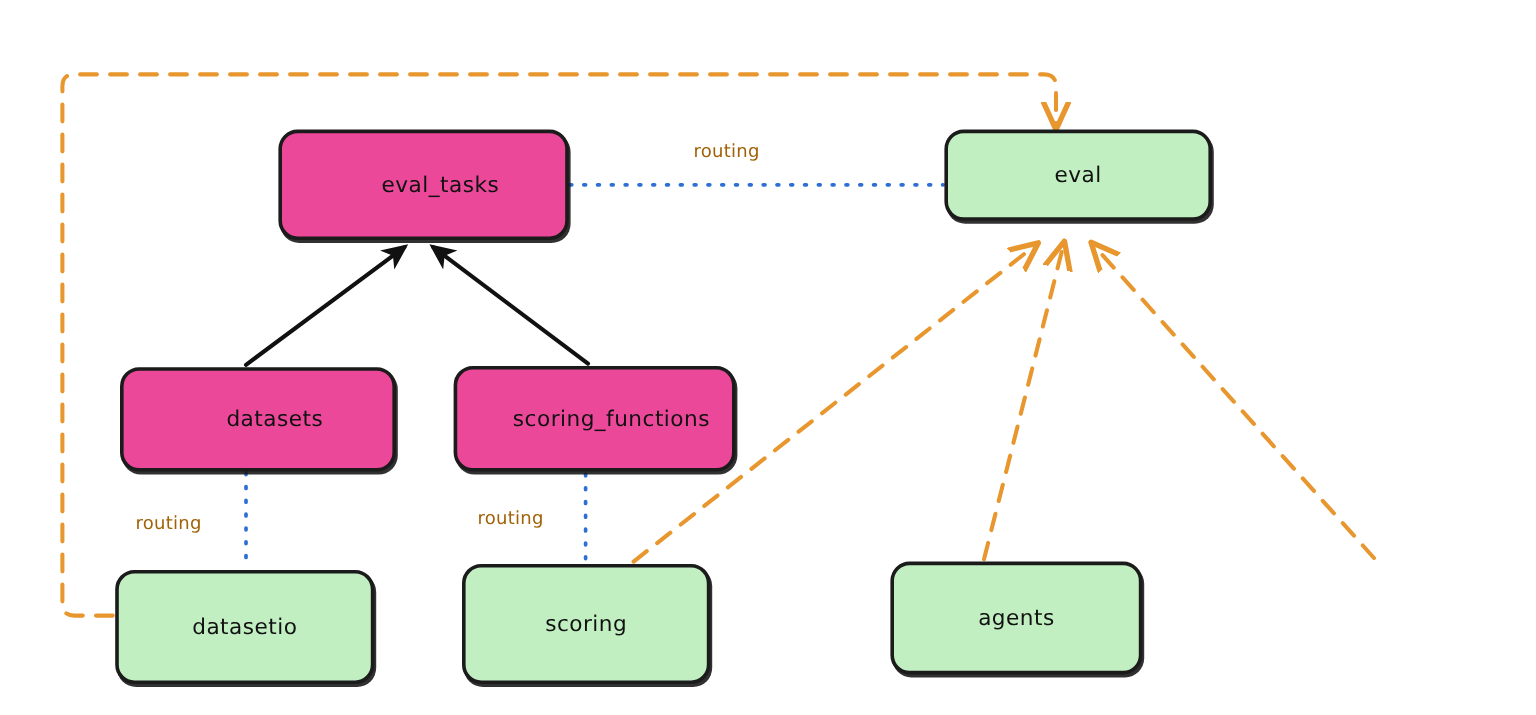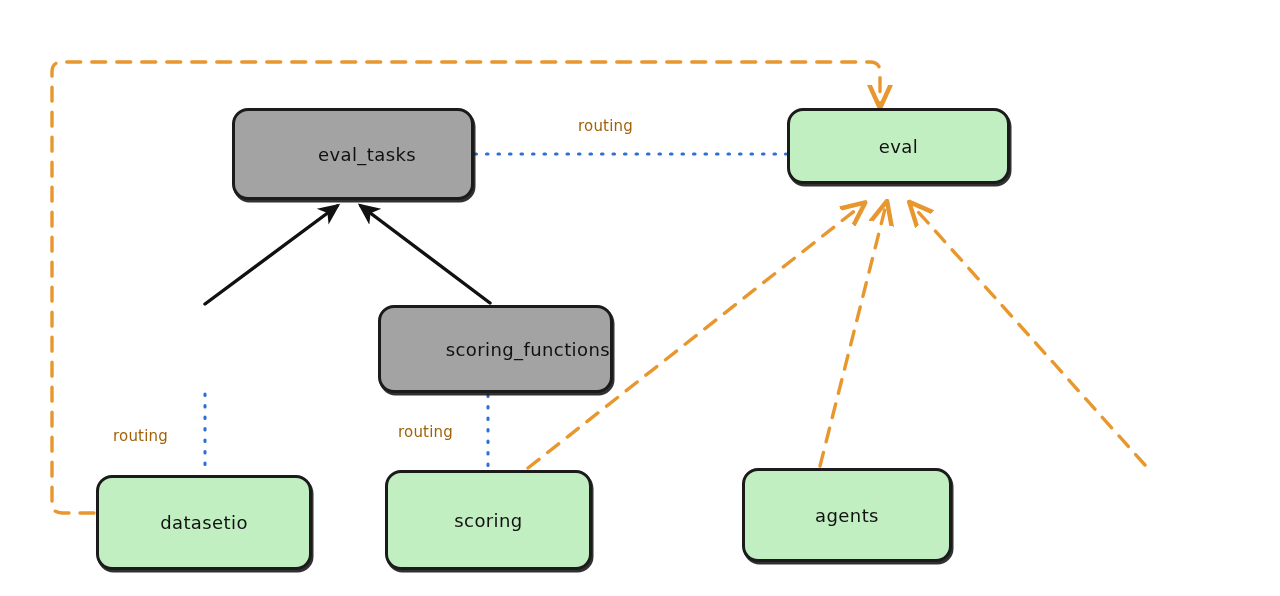--- a/index.html
+++ b/index.html
@@ -30,21 +30,21 @@
   .node {
     position: absolute;
     box-sizing: border-box;
     border: 3px solid #1b1b1b;
     border-radius: 16px;
     display: flex;
     align-items: center;
     justify-content: center;
     box-shadow: 1.5px 2.5px 0 rgba(20,20,20,0.88);
   }
-  .node-blue { background: #a3a3a3; padding-left: 28px; }
+  .node-blue { background: #ec4899; padding-left: 28px; }
   .node-green { background: #c2efc2; }
   .node-label {
     font-family: "DejaVu Sans", sans-serif;
     font-size: 18px;
     color: #111111;
     letter-spacing: 0.4px;
     white-space: nowrap;
     pointer-events: none;
   }
   .edge-label {
@@ -92,22 +92,25 @@
   </svg>
 
   <div class="node node-blue" style="left:232px; top:108px; width:242px; height:92px;">
     <span class="node-label">eval_tasks</span>
   </div>
 
   <div class="node node-green" style="left:787px; top:108px; width:223px; height:76px;">
     <span class="node-label">eval</span>
   </div>
 
+  <div class="node node-blue" style="left:100px; top:306px; width:230px; height:87px;">
+    <span class="node-label">datasets</span>
+  </div>
 
-  <div class="node node-blue" style="left:378px; top:305px; width:235px; height:88px;justify-content:flex-end;">
+  <div class="node node-blue" style="left:378px; top:305px; width:235px; height:88px;">
     <span class="node-label">scoring_functions</span>
   </div>
 
   <div class="node node-green" style="left:96px; top:475px; width:216px; height:95px;">
     <span class="node-label">datasetio</span>
   </div>
 
   <div class="node node-green" style="left:385px; top:470px; width:207px; height:100px;">
     <span class="node-label">scoring</span>
   </div>

